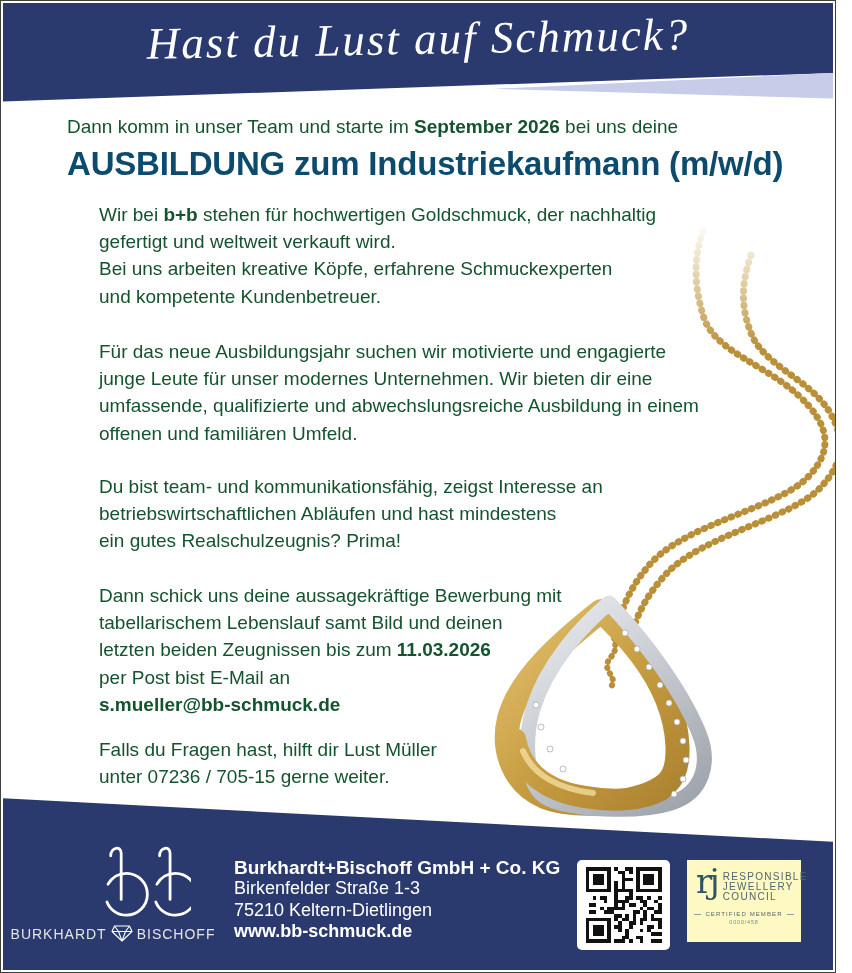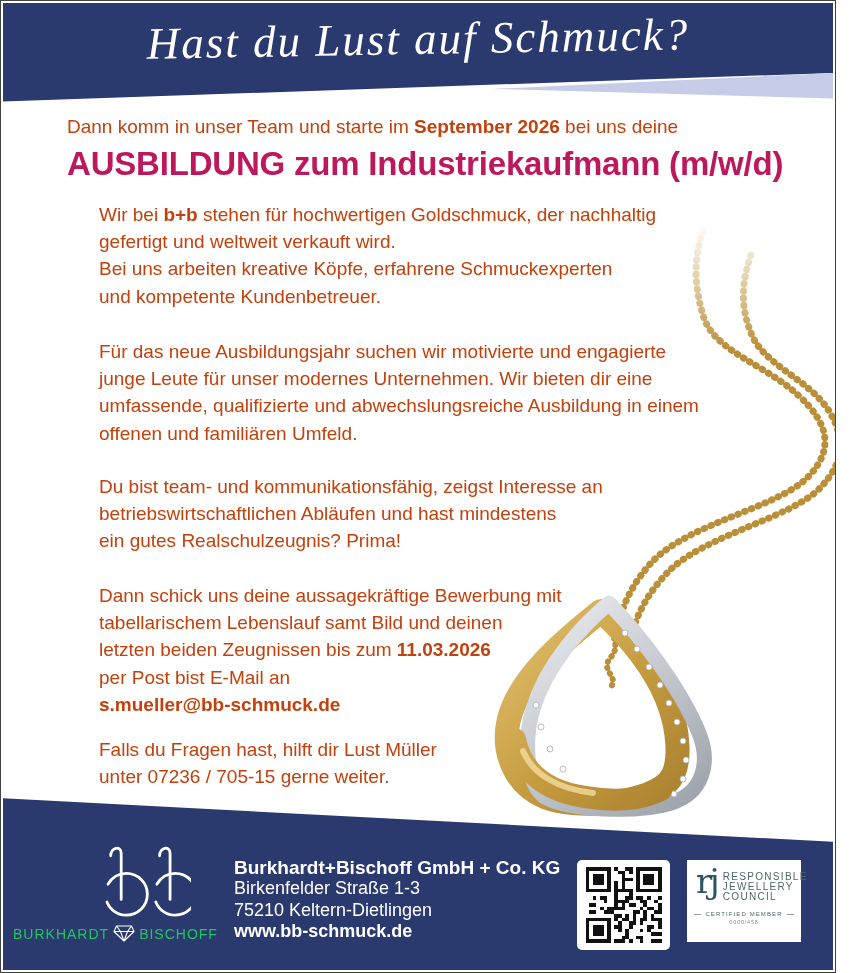--- a/index.html
+++ b/index.html
@@ -16,51 +16,51 @@
     clip-path:polygon(0 0, 100% 0, 100% 66%, 0 93%); }
   .header-lav { position:absolute; inset:0; background:#c7cce8;
     clip-path:polygon(59% 81%, 100% 66%, 100% 90%); }
   .headline {
     position:absolute; top:10px; left:0; width:100%; text-align:center;
     color:#ffffff; font-family:cursive; font-style:italic; font-weight:400;
     font-size:45px; letter-spacing:2px; transform:rotate(-1deg);
   }
 
   
-  .tx { position:absolute; left:64px; color:#c2410c; font-size:19px; line-height:27.2px; z-index:3; }
+  .tx { position:absolute; left:64px; color:#14532d; font-size:19px; line-height:27.2px; z-index:3; }
   .tx b { font-weight:bold; }
   .intro   { top:110px; }
-  .jobtitle{ top:141px; color:#be185d; font-size:33px; font-weight:bold; letter-spacing:-0.2px; line-height:40px; }
+  .jobtitle{ top:141px; color:#0c4a6e; font-size:33px; font-weight:bold; letter-spacing:-0.2px; line-height:40px; }
   .p-about { top:198px; }
   .p-offer { top:335px; }
   .p-profile { top:470px; }
   .p-apply { top:579px; }
   .p-contact { top:733px; }
   .tx .line { display:block;margin-left:32px; }
 
   
   .necklace { position:absolute; left:420px; top:198px; width:432px; height:645px; z-index:1; }
 
   
   .footer {
     position:absolute; left:0; right:0; bottom:0; height:178px; background:#2b3a6e;
     clip-path:polygon(0 3.5%, 100% 28%, 100% 100%, 0 100%); z-index:4; color:#ffffff;
   }
   .logo-glyphs { position:absolute; left:92px; top:44px; width:96px; height:92px; }
-  .brand { position:absolute; left:10px; top:133px; width:214px; 
-    font-size:14px; letter-spacing:1px; color:#22c55e; white-space:nowrap; }
+  .brand { position:absolute; left:3px; top:133px; width:214px; text-align:center;
+    font-size:14px; letter-spacing:1px; color:#e5e5e5; white-space:nowrap; }
   .brand .dia { display:inline-block; vertical-align:-3px; margin:0 4px; }
   .addr { position:absolute; left:231px; top:65px; line-height:21.3px; font-size:18px; }
   .addr .company { font-weight:bold; font-size:19px; }
   .addr .web { font-weight:bold; }
   .qr-box { position:absolute; left:574px; top:68px; width:79px; height:76px;
     background:#ffffff; border-radius:5px; padding:7px; }
   .qr-box svg { width:100%; height:100%; }
   .rjc { position:absolute; left:684px; top:68px; width:114px; height:82px;
-    background:#ffffff; color:#50666e; box-sizing:border-box; padding:8px 7px 5px 7px; }
+    background:#fef9c3; color:#50666e; box-sizing:border-box; padding:8px 7px 5px 7px; }
   .rjc-top { display:flex; align-items:flex-start; }
   .rjc-rj { font-family:"DejaVu Serif", serif; font-size:34px; line-height:30px;
     color:#2d5662; letter-spacing:-3px; margin:-2px 6px 0 2px; }
   .rjc-words { font-size:10px; letter-spacing:1.3px; line-height:10px; margin-top:4px; }
   .rjc-member { display:flex; align-items:center; gap:4px; margin-top:9px; }
   .rjc-member .rule { flex:1; border-top:1px solid #8fa0a6; }
   .rjc-member .mtxt { font-size:6px; letter-spacing:1.1px; white-space:nowrap; }
   .rjc-num { text-align:center; font-size:5.5px; letter-spacing:0.8px; margin-top:2px; color:#7b8a90; }
 </style>
 </head>

